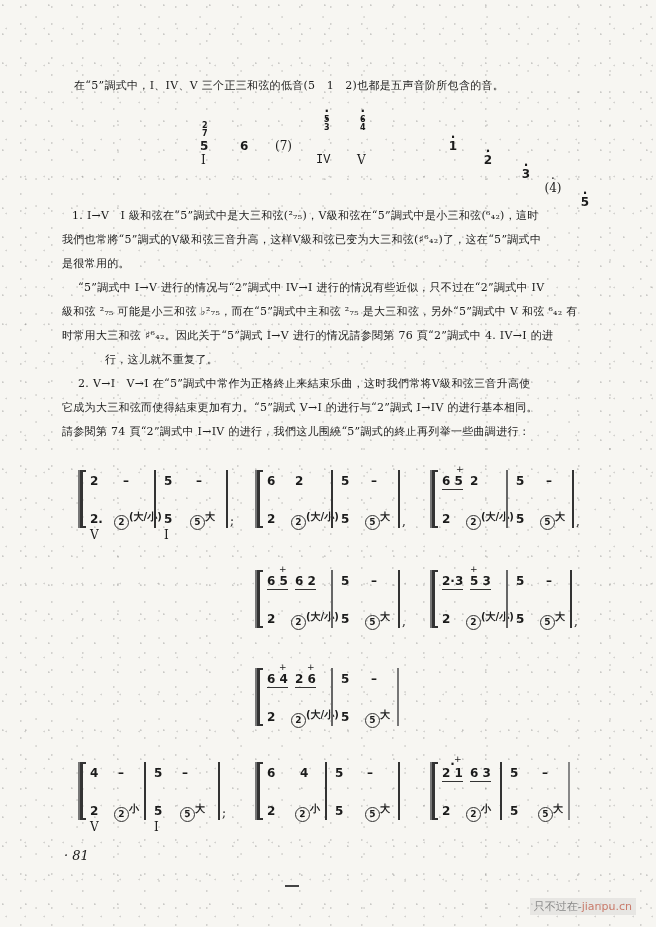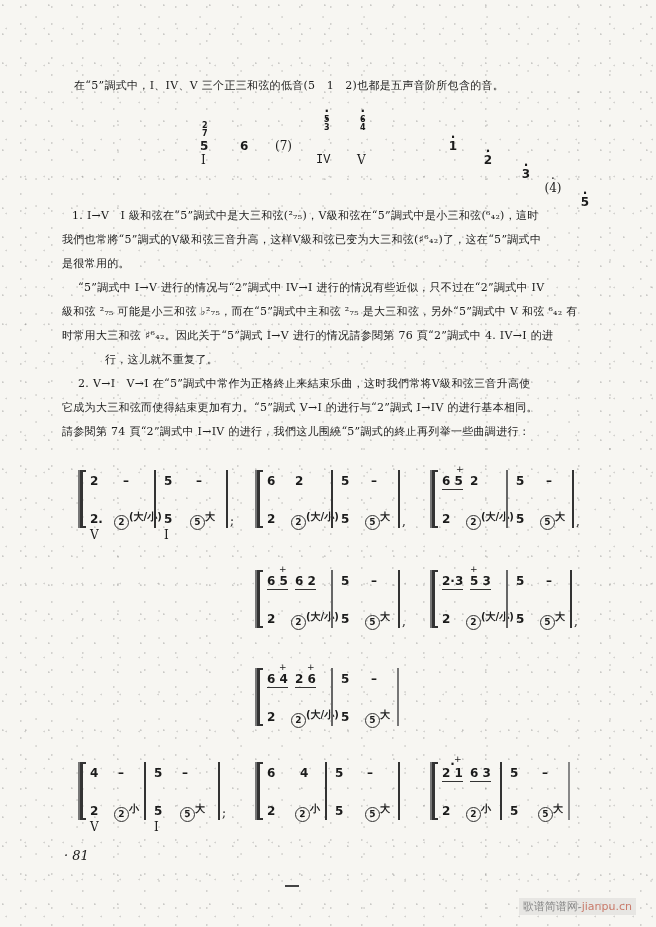--- a/index.html
+++ b/index.html
@@ -233,14 +233,14 @@
   <div class="note" style="left:112px; top:4px;">–</div>
   <div class="note" style="left:80px; top:42px;">5</div>
   <div class="note" style="left:108px; top:40px;"><span class="circ">5</span><span class="sup">大</span></div>
   <div class="bar" style="left:138px; background:#888;"></div>
 </div>
 
 <div class="pagenum">· 81</div>
 <div style="position:absolute; left:285px; top:885px; width:14px; height:2px; background:#444;"></div>
 
 <div class="watermark">
-  <span>歌谱简谱网</span>-<span class="w2">jianpu.cn</span>
+  <span>只不过在</span>-<span class="w2">jianpu.cn</span>
 </div>
 
 </body></html>

